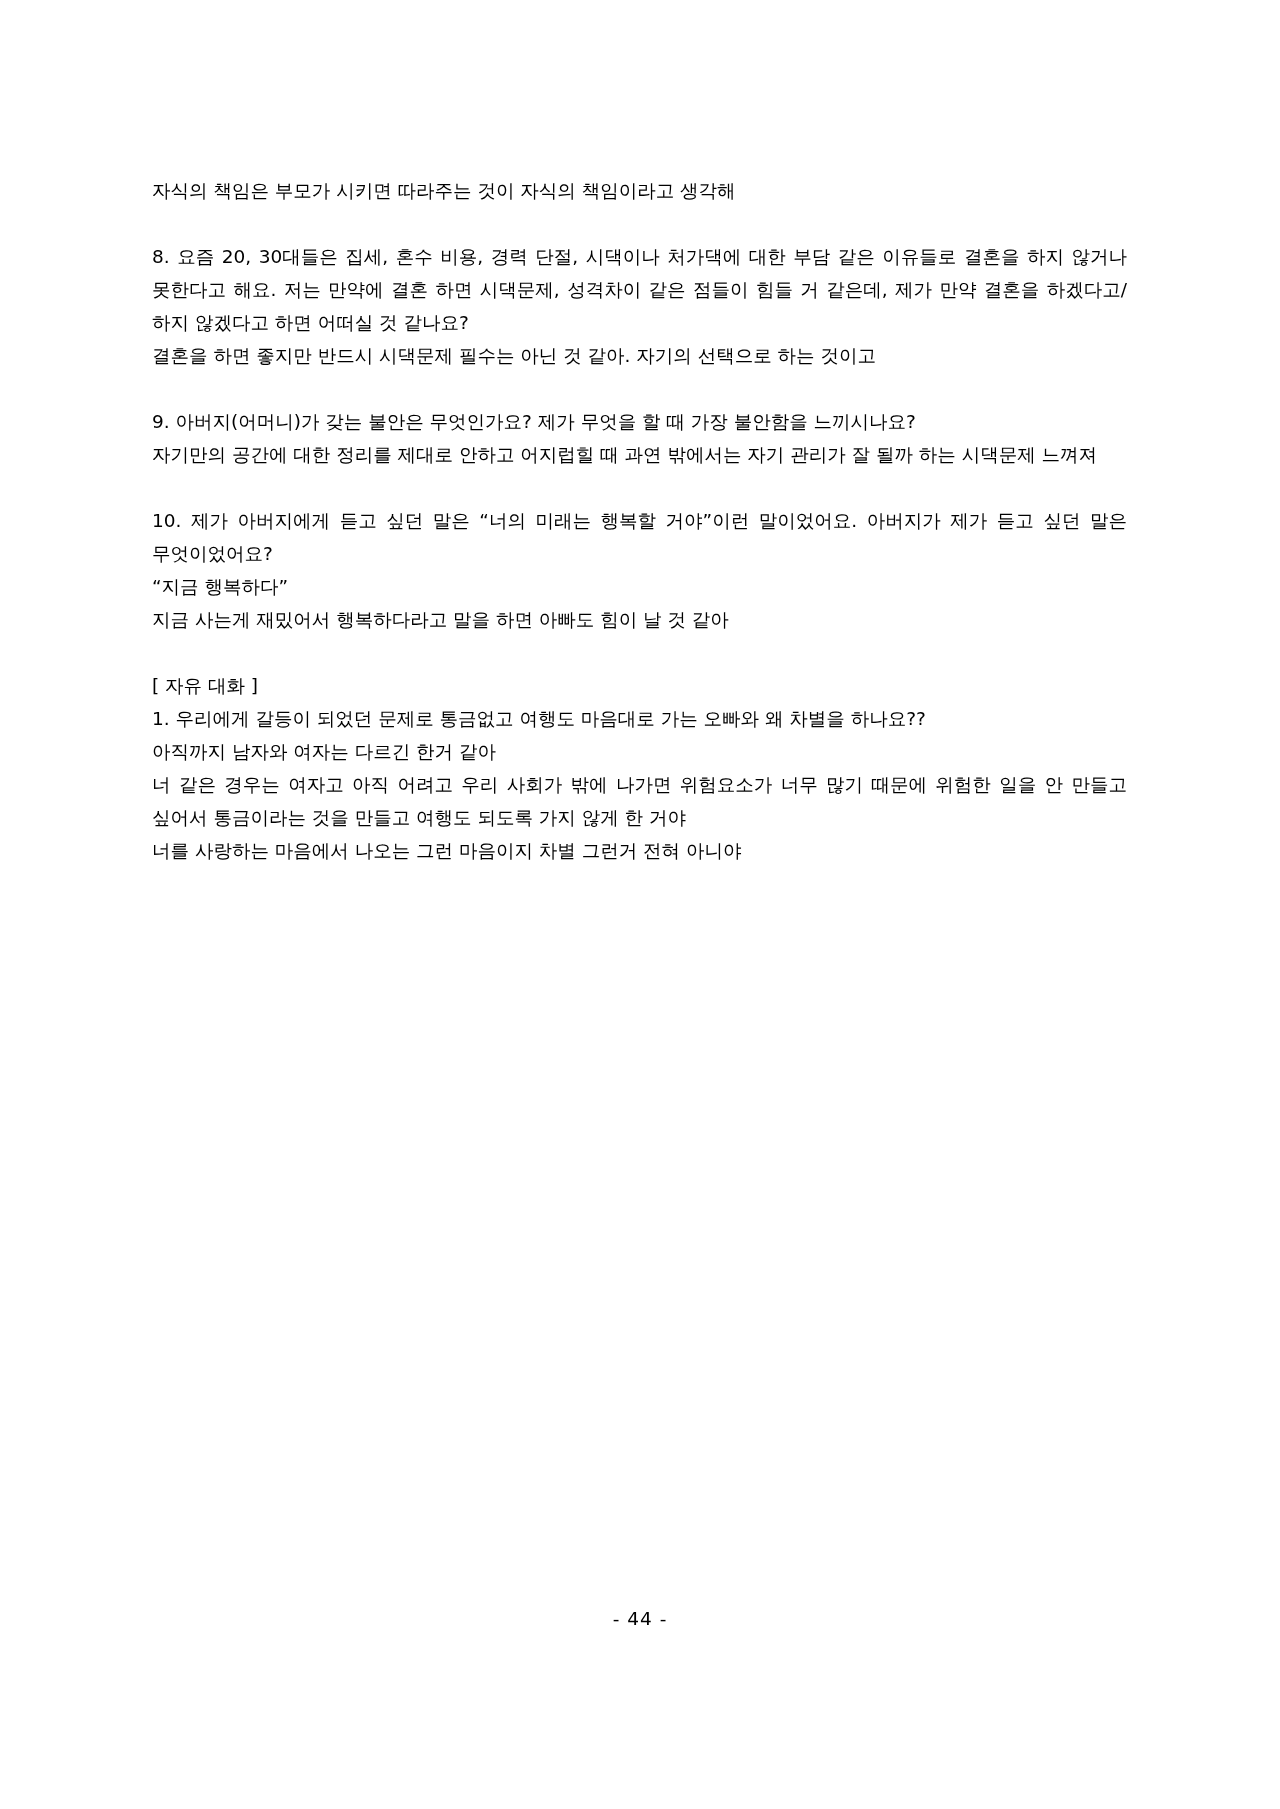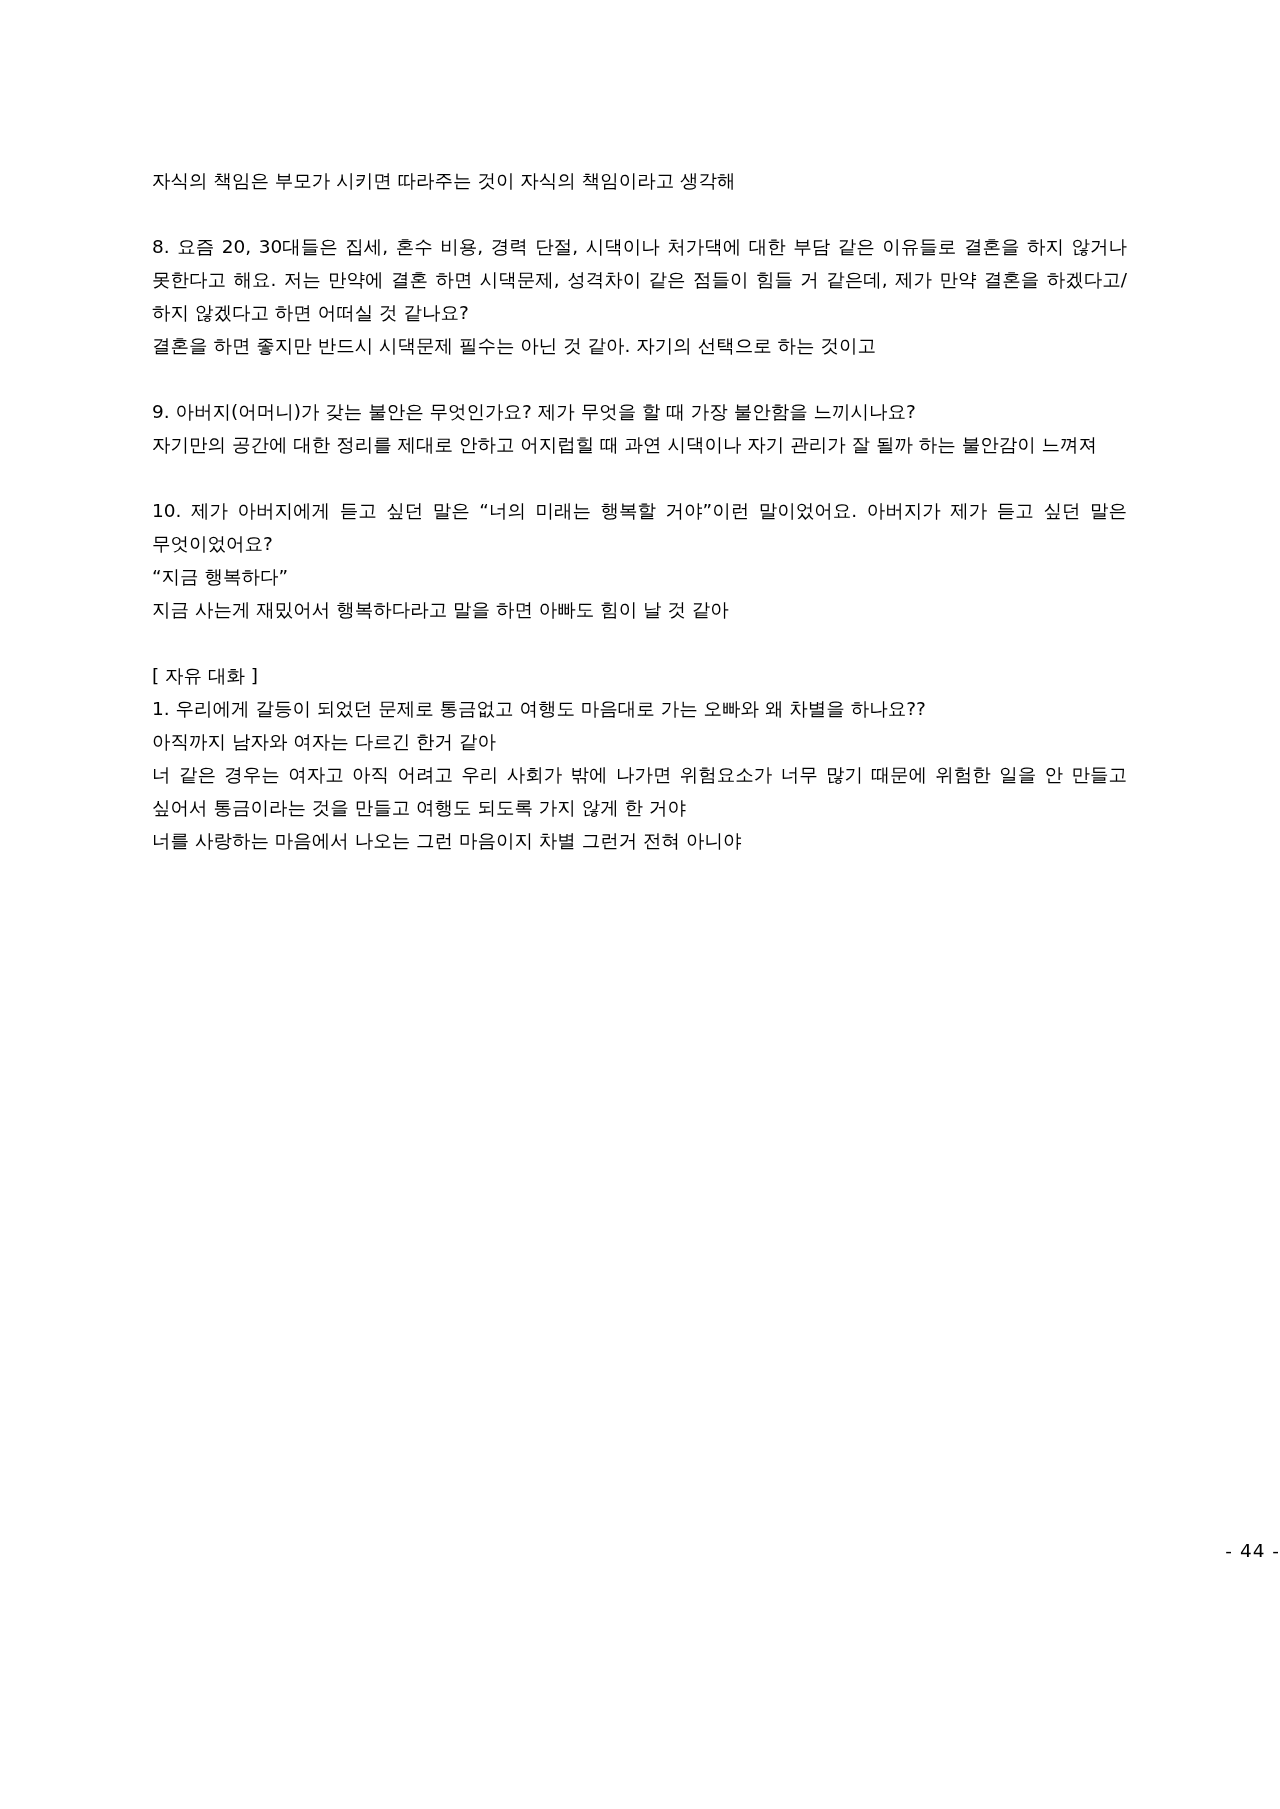--- a/index.html
+++ b/index.html
@@ -14,21 +14,21 @@
     position: relative;
     width: 1280px;
     height: 1809px;
     background: #ffffff;
     box-sizing: border-box;
     overflow: hidden;
   }
   .content {
     position: absolute;
     left: 152px;
-    top: 164px;
+    top: 174px;
     width: 975px;
   }
   .para {
     font-size: 18.5px;
     line-height: 33px;
     color: #000000;
     text-align: justify;
     text-justify: inter-character;
     margin: 0;
     word-break: keep-all;
@@ -36,22 +36,22 @@
   .para.nolast {
     text-align-last: left;
   }
   .gap-lg {
     height: 33px;
   }
   .footer {
     position: absolute;
     left: 0;
     right: 0;
-    top: 1540px;
-    text-align: right;
+    top: 1608px;
+    text-align: center;
     font-size: 18.5px;
     color: #000000;
     letter-spacing: 1px;
   }
 </style>
 </head>
 <body>
 
 <div class="page">
 
@@ -60,21 +60,21 @@
     <p class="para nolast">자식의 책임은 부모가 시키면 따라주는 것이 자식의 책임이라고 생각해</p>
 
     <div class="gap-lg"></div>
 
     <p class="para">8. 요즘 20, 30대들은 집세, 혼수 비용, 경력 단절, 시댁이나 처가댁에 대한 부담 같은 이유들로 결혼을 하지 않거나 못한다고 해요. 저는 만약에 결혼 하면 시댁문제, 성격차이 같은 점들이 힘들 거 같은데, 제가 만약 결혼을 하겠다고/하지 않겠다고 하면 어떠실 것 같나요?</p>
     <p class="para nolast">결혼을 하면 좋지만 반드시 시댁문제 필수는 아닌 것 같아. 자기의 선택으로 하는 것이고</p>
 
     <div class="gap-lg"></div>
 
     <p class="para nolast">9. 아버지(어머니)가 갖는 불안은 무엇인가요? 제가 무엇을 할 때 가장 불안함을 느끼시나요?</p>
-    <p class="para">자기만의 공간에 대한 정리를 제대로 안하고 어지럽힐 때 과연 시댁이나 자기 관리가 잘 될까 하는 불안감이 느껴져</p>
+    <p class="para">자기만의 공간에 대한 정리를 제대로 안하고 어지럽힐 때 과연 밖에서는 자기 관리가 잘 될까 하는 시댁문제 느껴져</p>
 
     <div class="gap-lg"></div>
 
     <p class="para">10. 제가 아버지에게 듣고 싶던 말은 “너의 미래는 행복할 거야”이런 말이었어요. 아버지가 제가 듣고 싶던 말은 무엇이었어요?</p>
     <p class="para nolast">“지금 행복하다”</p>
     <p class="para nolast">지금 사는게 재밌어서 행복하다라고 말을 하면 아빠도 힘이 날 것 같아</p>
 
     <div class="gap-lg"></div>
 
     <p class="para nolast">[ 자유 대화 ]</p>

